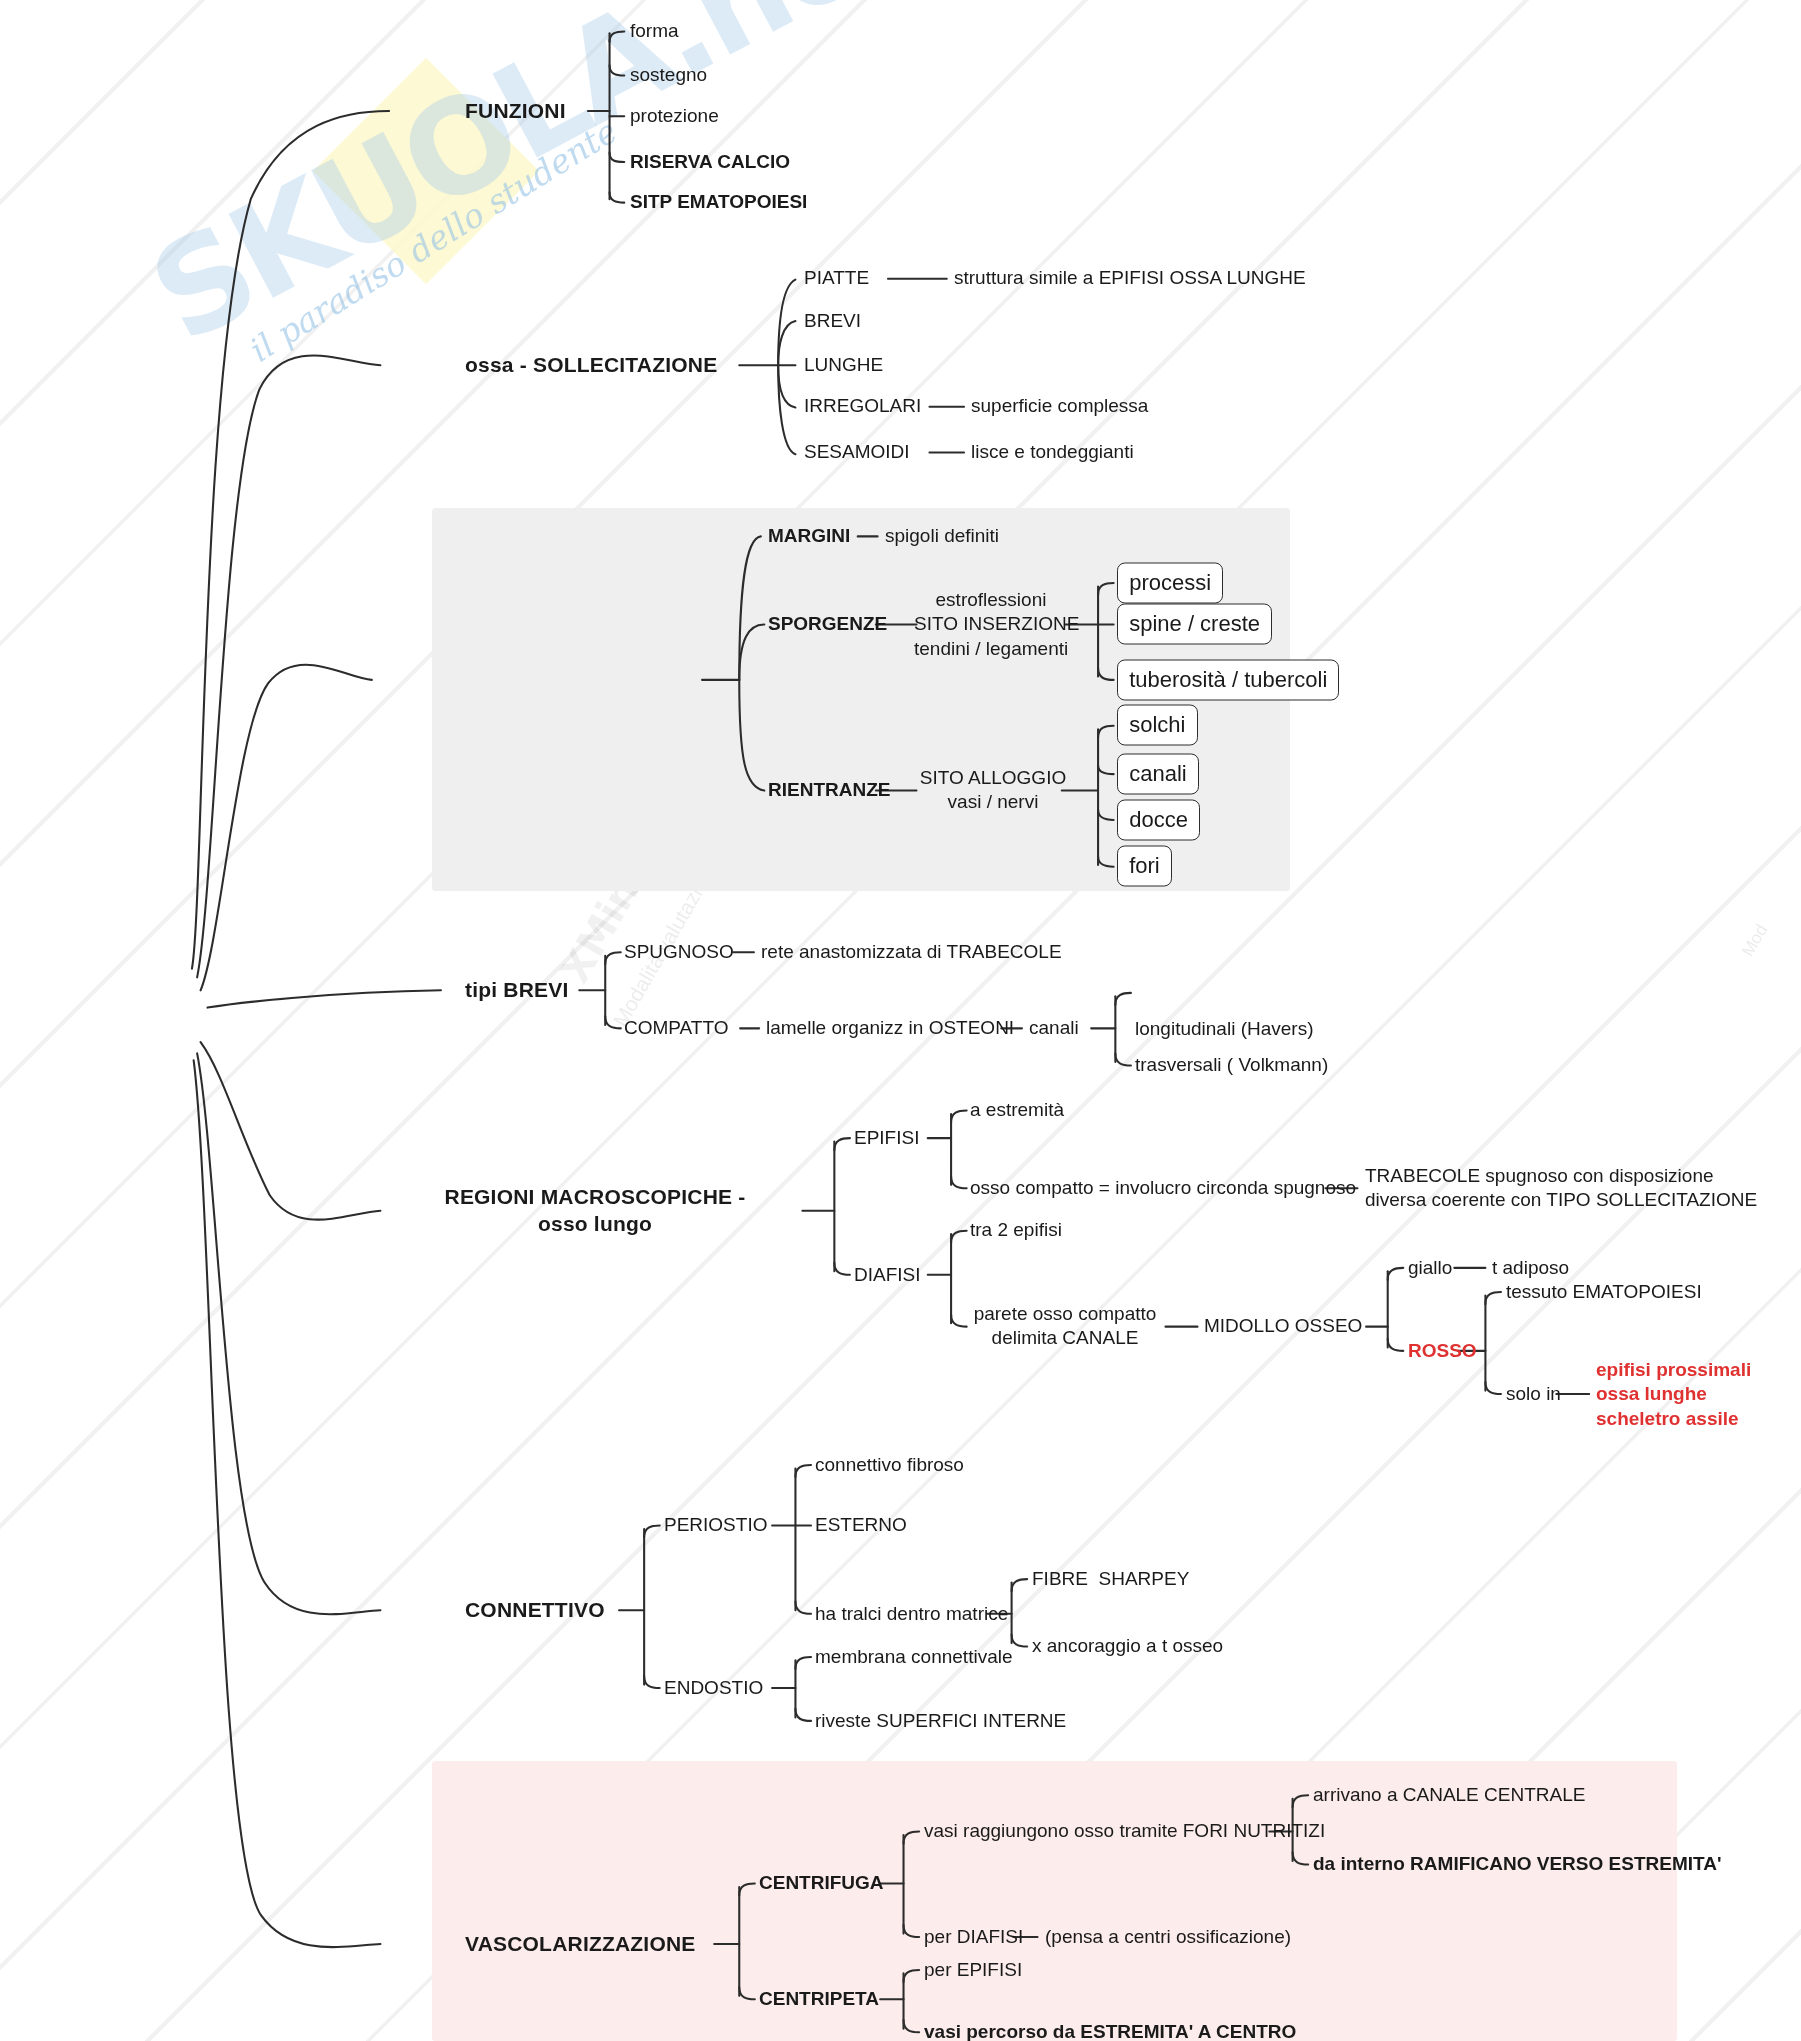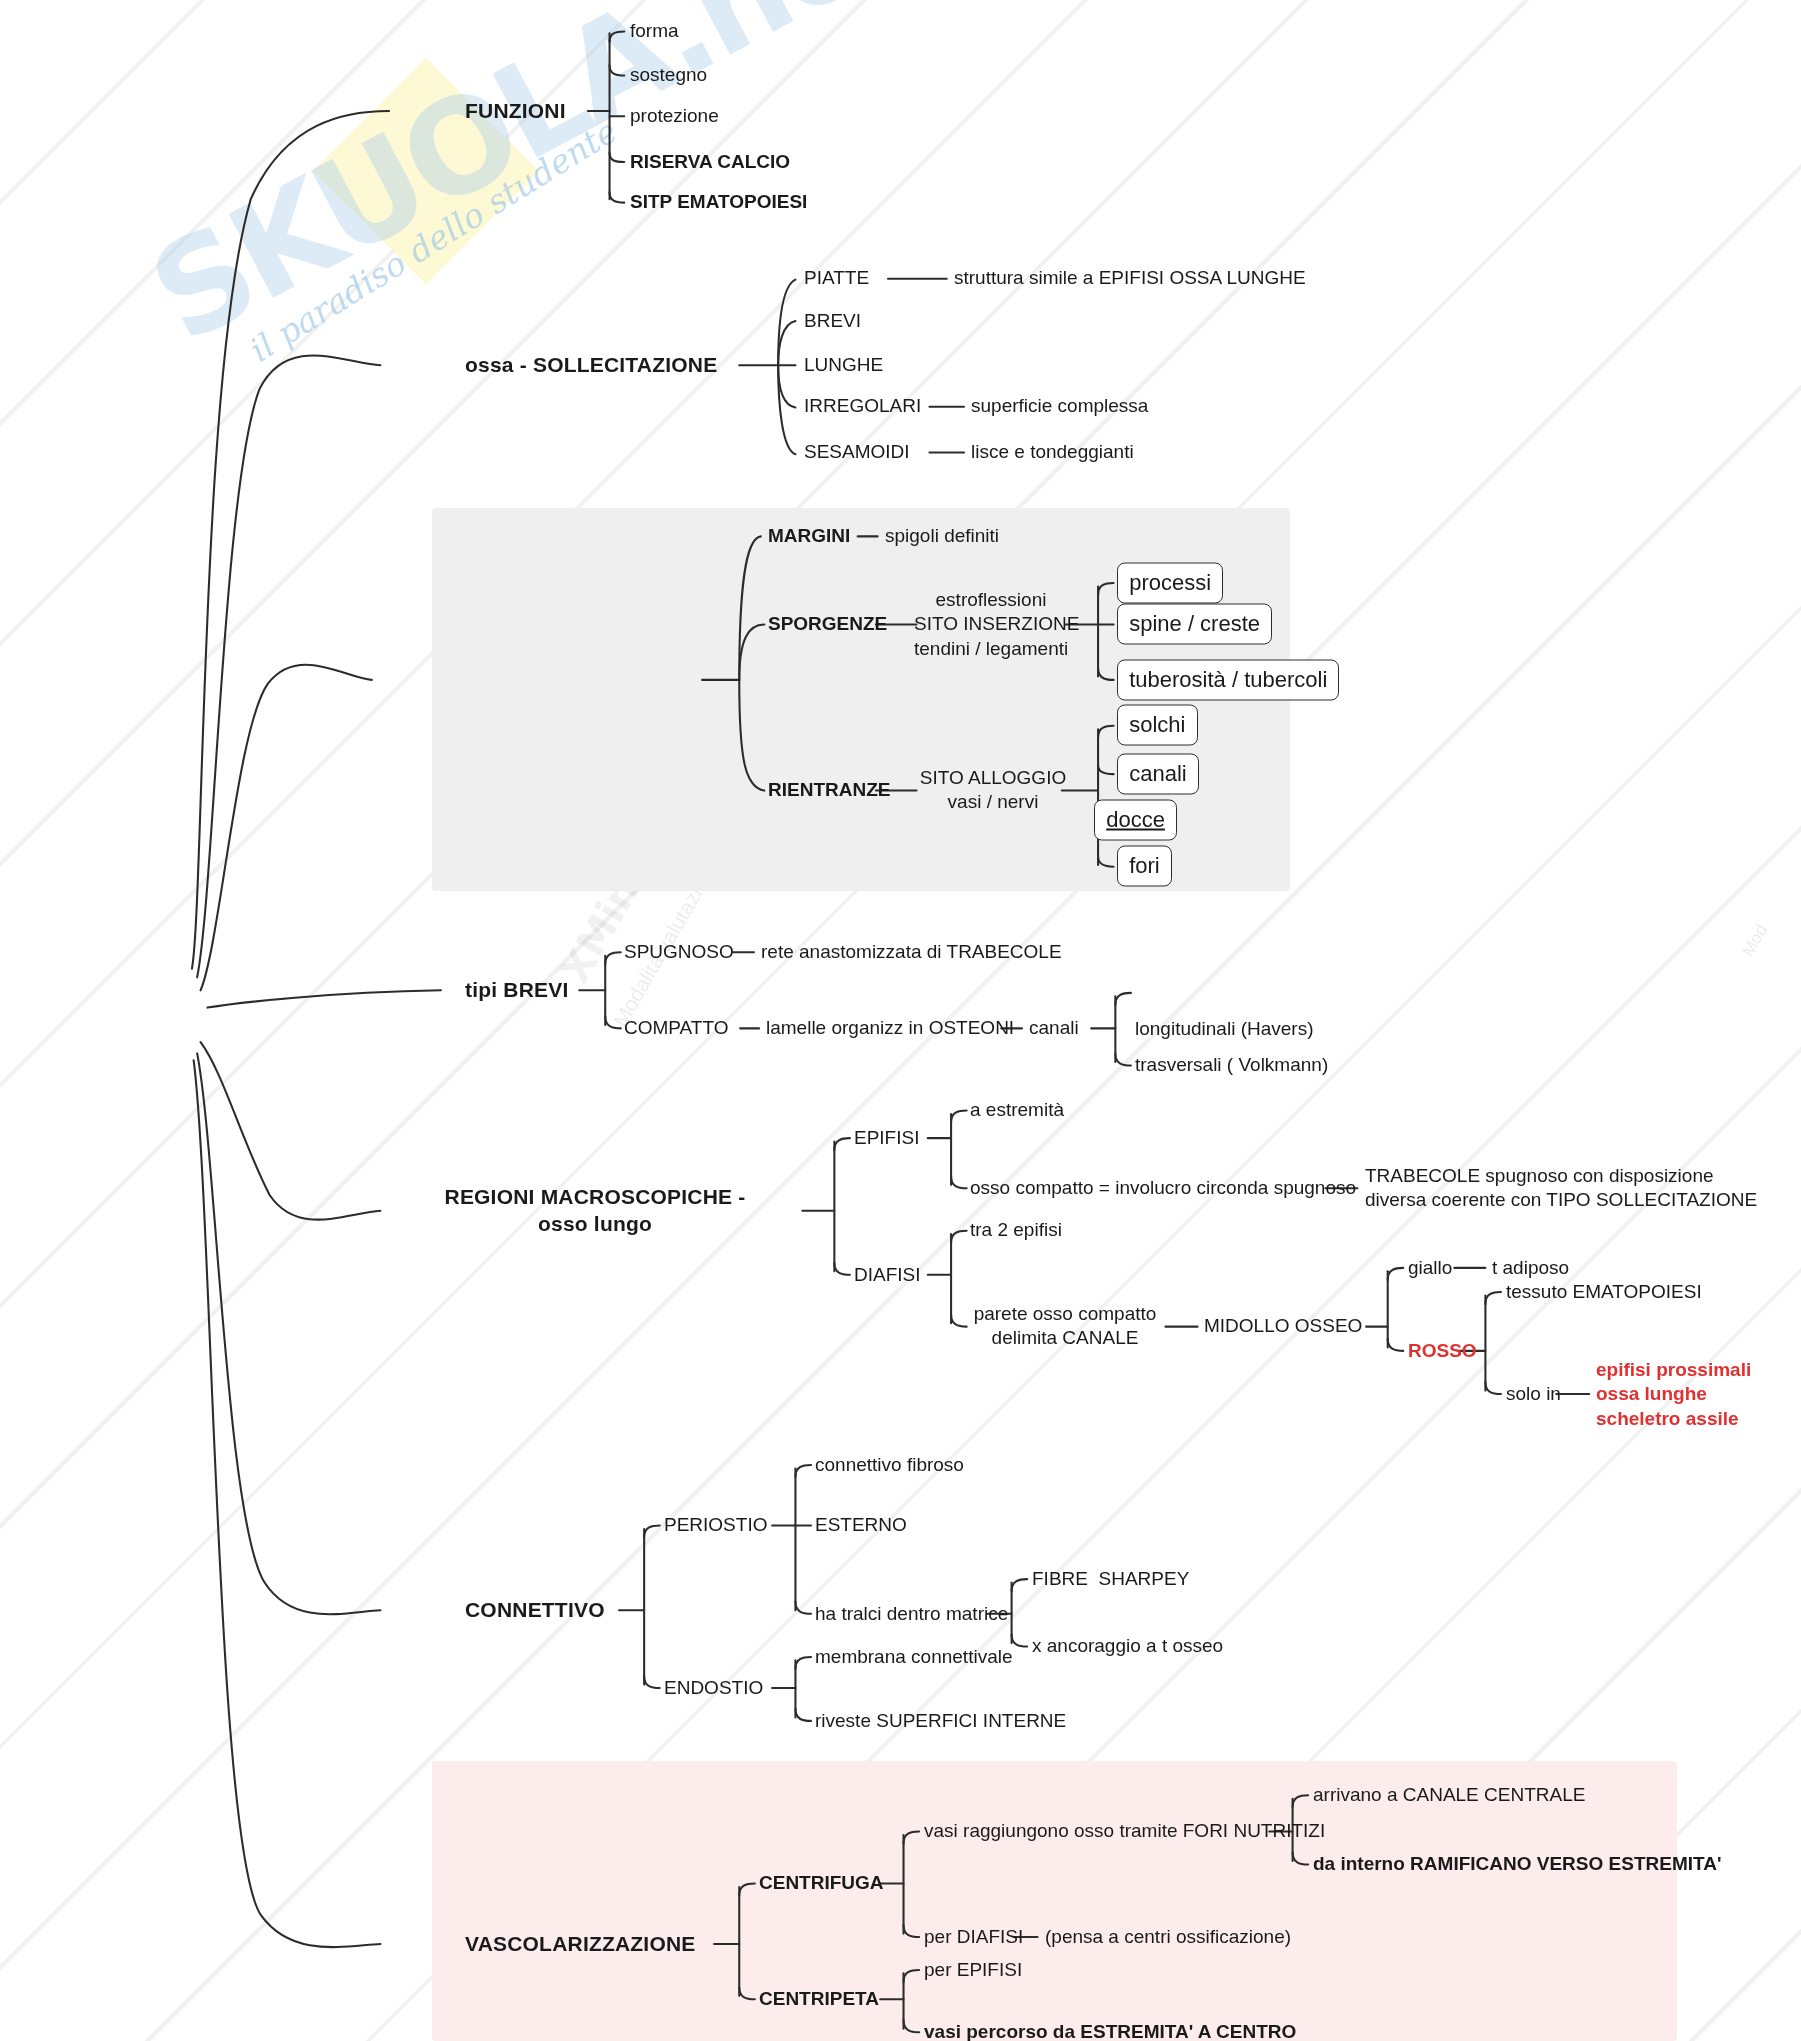--- a/index.html
+++ b/index.html
@@ -289,21 +289,21 @@
   <div class="node lvl2 na-l bold" style="left:768px; top:790px;">RIENTRANZE</div>
   <div class="node lvl2 na-c center" style="left:993px; top:790px; width:156px;">SITO ALLOGGIO
 vasi / nervi</div>
 
   <div class="boxed" style="left:1117px; top:583px;">processi</div>
   <div class="boxed" style="left:1117px; top:624px;">spine / creste</div>
   <div class="boxed" style="left:1117px; top:680px;">tuberosità / tubercoli</div>
 
   <div class="boxed" style="left:1117px; top:725px;">solchi</div>
   <div class="boxed" style="left:1117px; top:774px;">canali</div>
-  <div class="boxed" style="left:1094px; top:820px;text-decoration:underline;">docce</div>
+  <div class="boxed" style="left:1117px; top:820px;">docce</div>
   <div class="boxed" style="left:1117px; top:866px;">fori</div>
 
   <div class="node lvl1 na-l" style="left:465px; top:990px;">tipi BREVI</div>
   <div class="node lvl2 na-l" style="left:624px; top:952px;">SPUGNOSO</div>
   <div class="node lvl2 na-l" style="left:761px; top:952px;">rete anastomizzata di TRABECOLE</div>
   <div class="node lvl2 na-l" style="left:624px; top:1028px;">COMPATTO</div>
   <div class="node lvl2 na-l" style="left:766px; top:1028px;">lamelle organizz in OSTEONI</div>
   <div class="node lvl2 na-l" style="left:1029px; top:1028px;">canali</div>
   <div class="node lvl2 na-l" style="left:1135px; top:993px;margin-top:36px;">longitudinali (Havers)</div>
   <div class="node lvl2 na-l" style="left:1135px; top:1065px;">trasversali ( Volkmann)</div>

